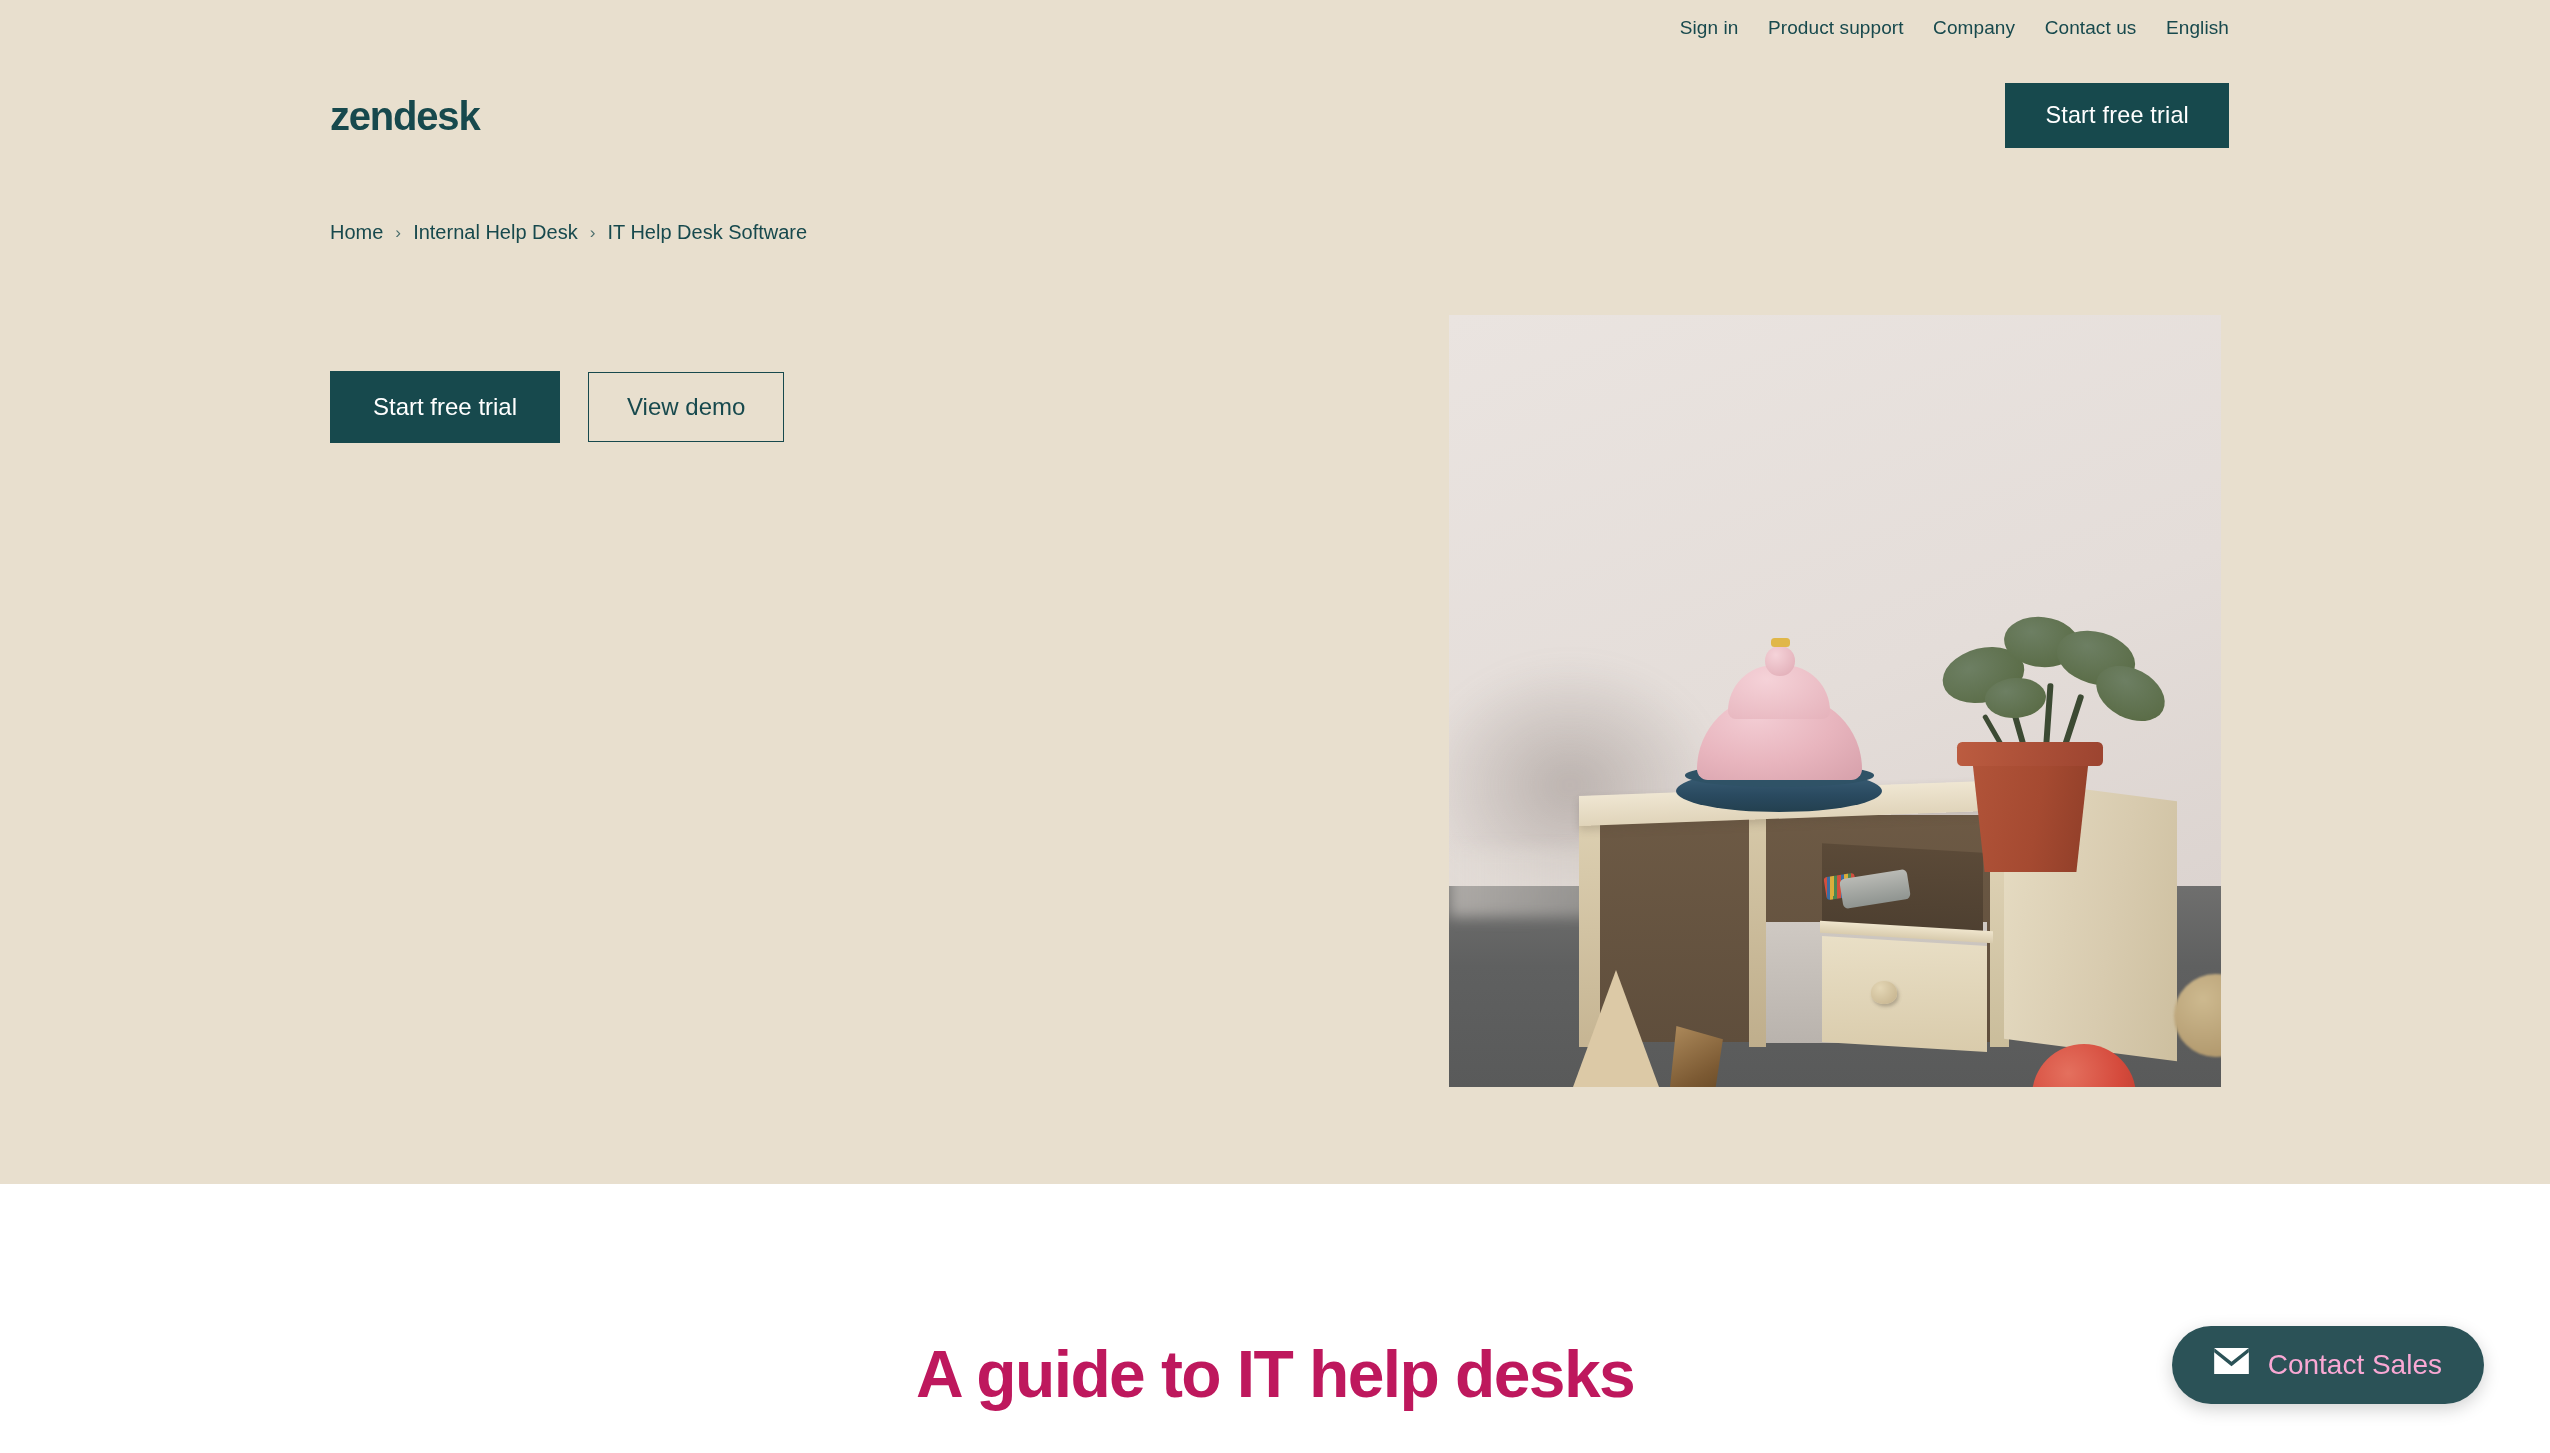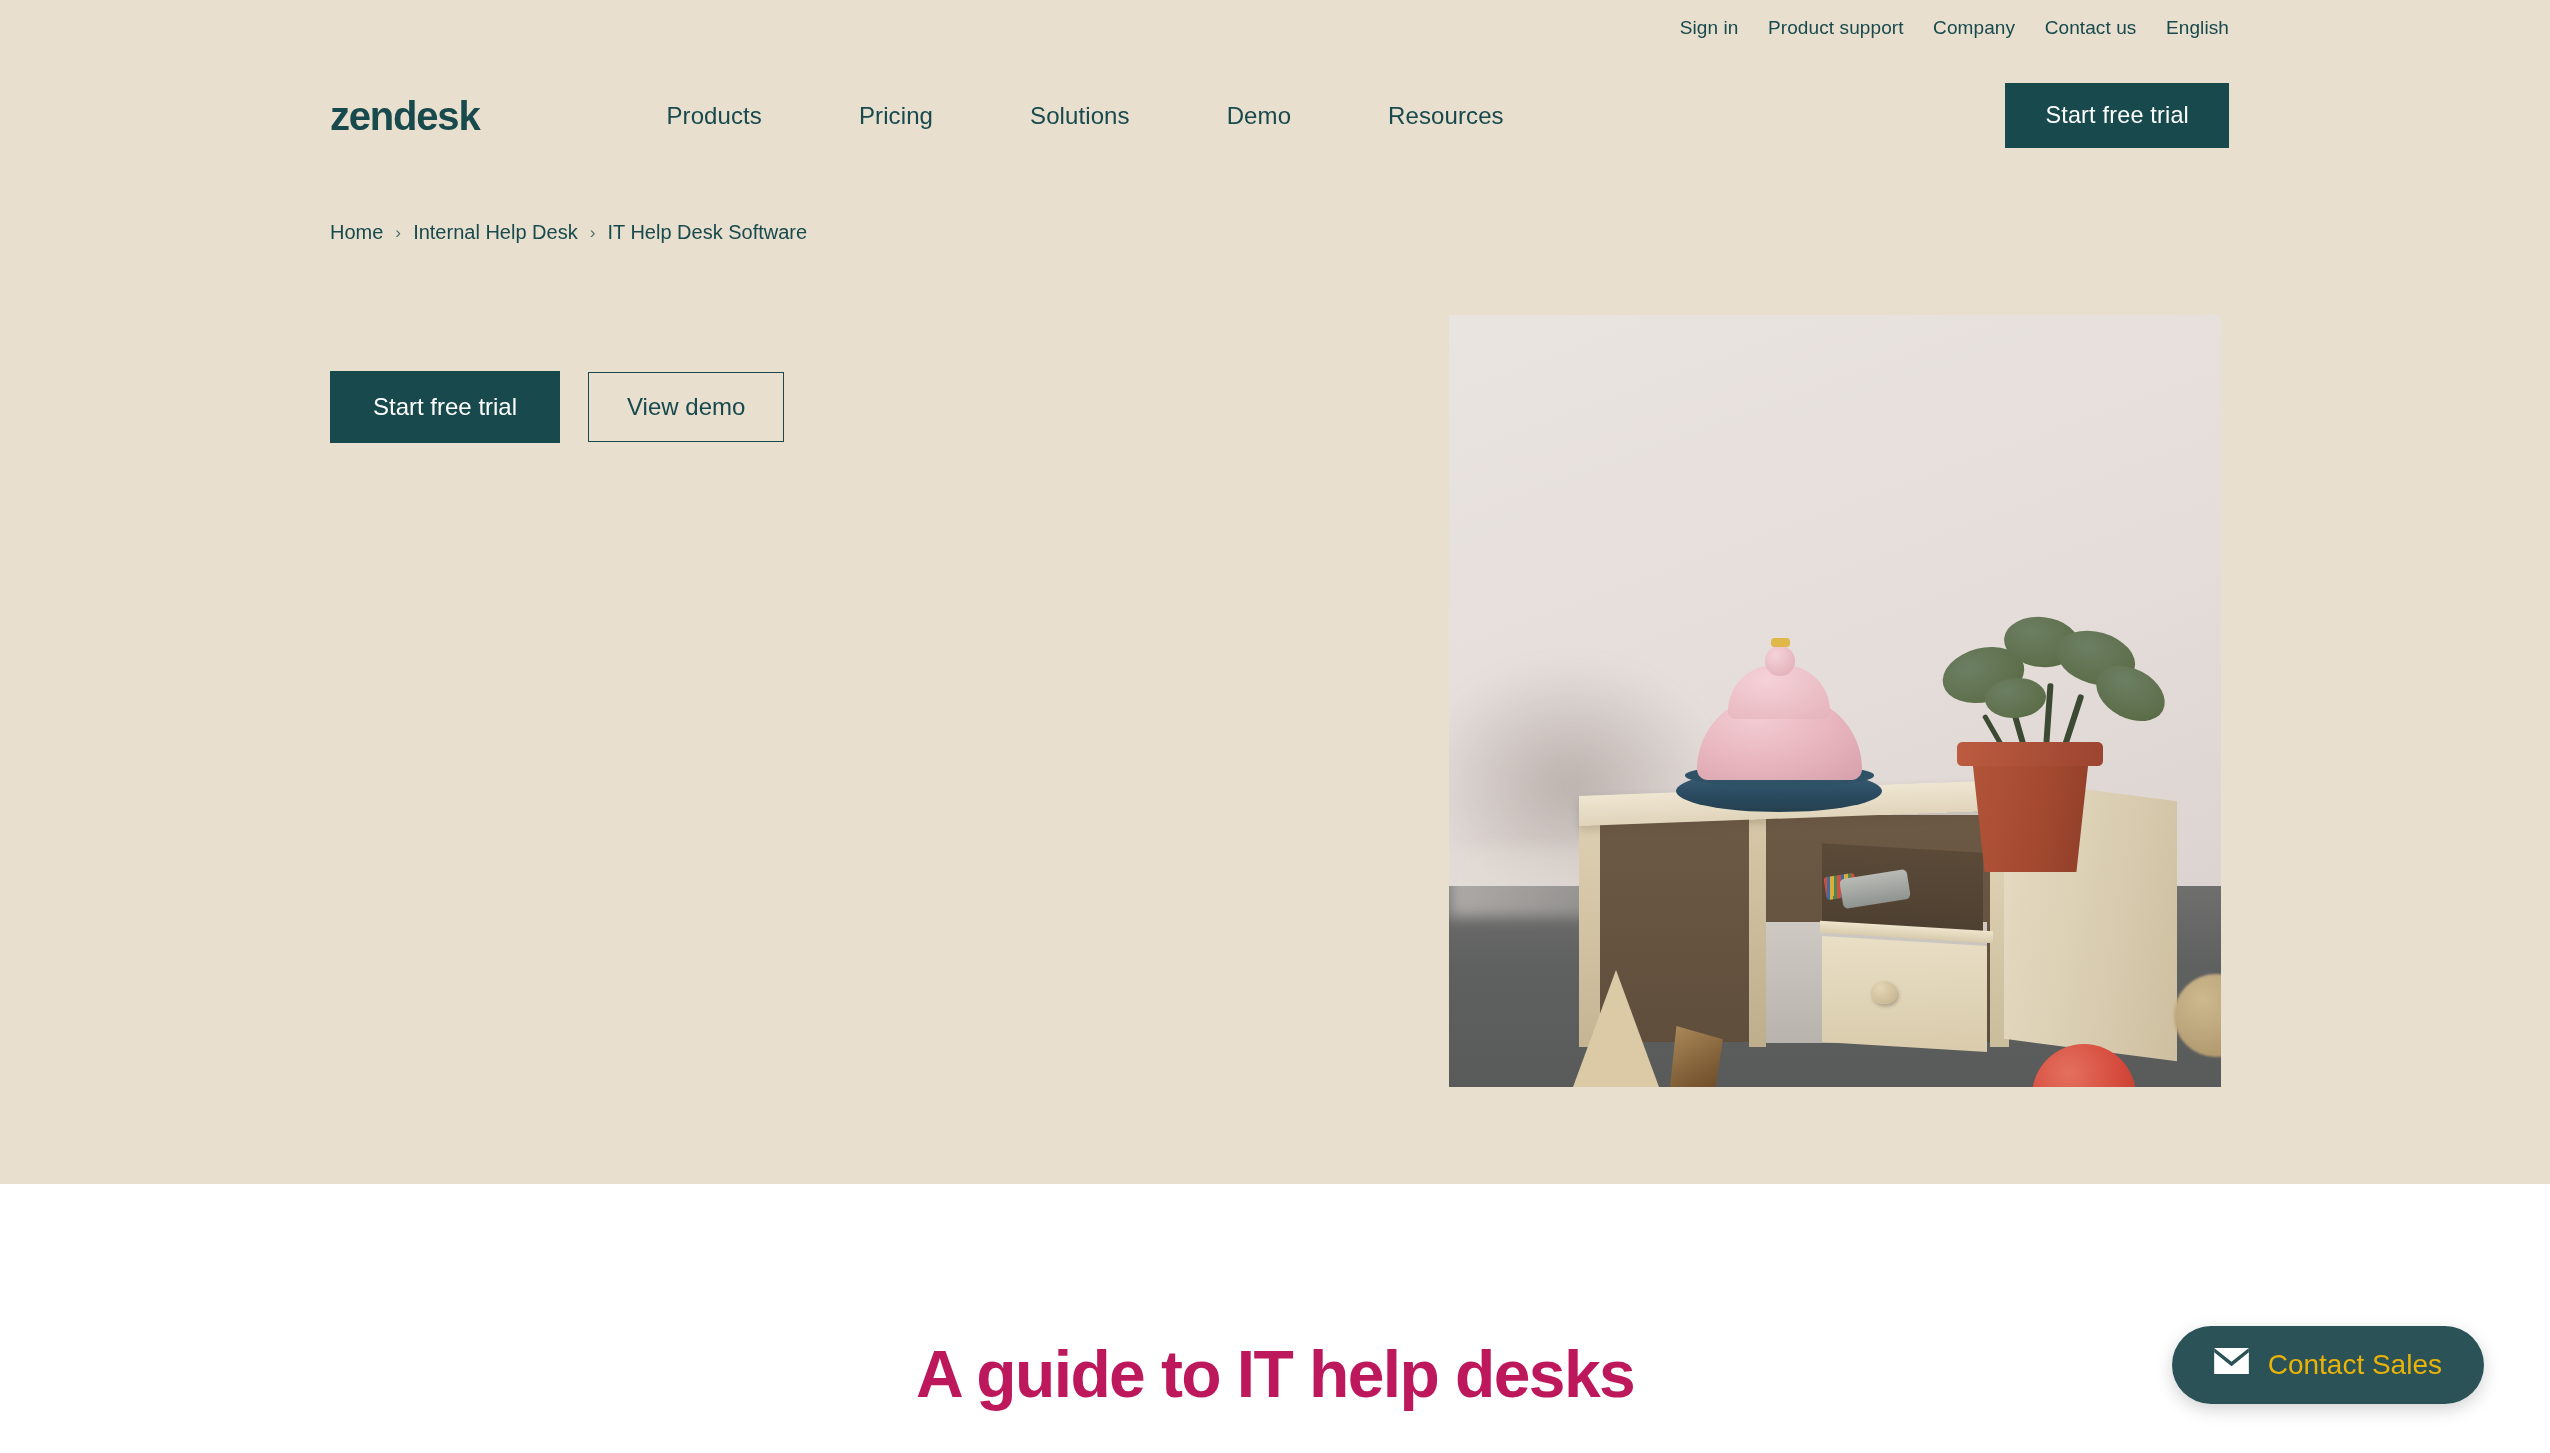--- a/index.html
+++ b/index.html
@@ -334,21 +334,21 @@
 
   
   .contact-sales{
     position:absolute;
     right:66px;
     bottom:49px;
     display:flex;
     align-items:center;
     gap:19px;
     background:#2b5257;
-    color:#eab308;
+    color:#f9a8d4;
     border-radius:52px;
     padding:22.6px 42px;
     font-size:28px;
     cursor:pointer;
     box-shadow:0 5.2px 17.3px rgba(0,0,0,.18);
     z-index:50;
     border:none;
     font-family:inherit;
   }
   .envelope-icon{ display:block; }
@@ -361,27 +361,20 @@
   <div class="utility-bar">
     <span class="utility-link">Sign in</span>
     <span class="utility-link">Product support</span>
     <span class="utility-link">Company</span>
     <span class="utility-link">Contact us</span>
     <span class="utility-link">English</span>
   </div>
 
   <div class="main-nav">
     <div class="brand-logo">zendesk</div>
-    <div class="nav-links">
-      <span class="nav-link">Products</span>
-      <span class="nav-link">Pricing</span>
-      <span class="nav-link">Solutions</span>
-      <span class="nav-link">Demo</span>
-      <span class="nav-link">Resources</span>
-    </div>
     <button class="nav-cta">Start free trial</button>
   </div>
 
   <div class="breadcrumb">
     <span class="crumb-link">Home</span>
     <span class="crumb-sep">›</span>
     <span class="crumb-link">Internal Help Desk</span>
     <span class="crumb-sep">›</span>
     <span class="crumb-current">IT Help Desk Software</span>
   </div>

